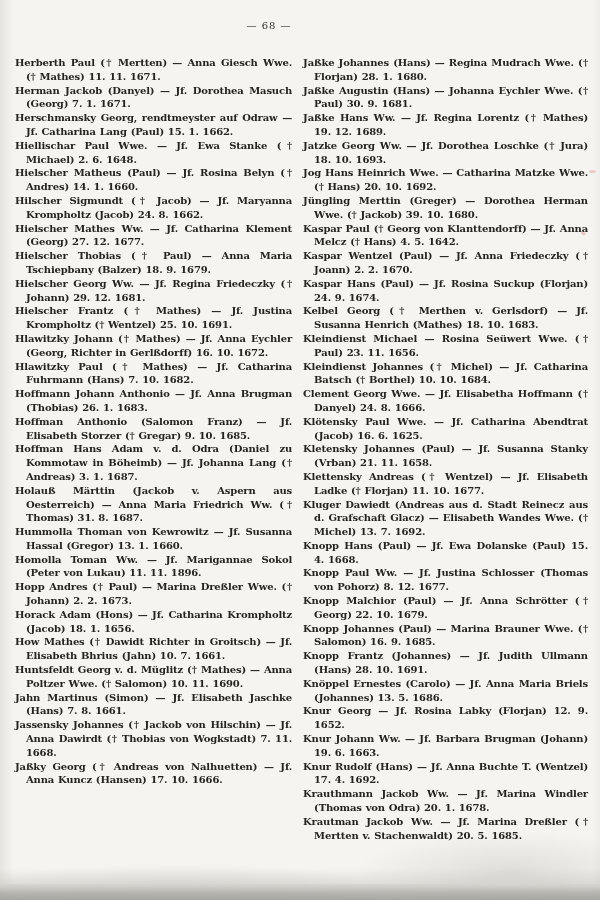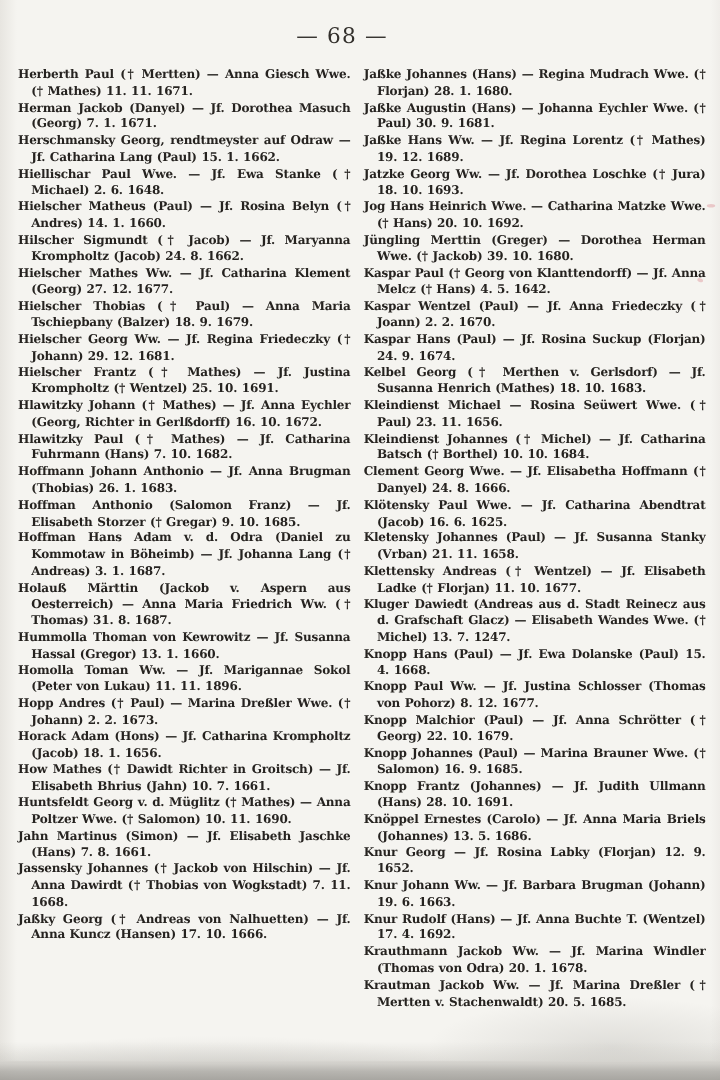--- a/index.html
+++ b/index.html
@@ -22,23 +22,22 @@
     background:linear-gradient(to bottom,#d8d6d1 0%, #aeaca7 55%, #9b9994 100%);
     opacity:.85;
   }
   .bottom-shade {
     position:absolute; left:0; right:0; bottom:14px; height:18px;
     background:linear-gradient(to bottom, rgba(180,178,172,0), rgba(180,178,172,.35));
   }
   .page-number {
     position:absolute; top:20px; left:0; width:538px;
     text-align:center;
-    font-size:18px; font-weight:400; letter-spacing:1px;
+    font-size:10px; font-weight:400; letter-spacing:1px;
     color:#33302c;
-    padding-left:16px;
   }
   .columns {
     position:absolute; top:56px; left:15px; right:12px;
     display:flex; gap:11px;
   }
   .column { width:281px; }
   .column.right { width:289px; }
   .entry {
     margin:0;
     font-size:10px;
@@ -102,21 +101,21 @@
       <p class="entry">Kaspar Paul († Georg von Klanttendorff) — Jf. Anna Melcz († Hans) 4. 5. 1642.</p>
       <p class="entry">Kaspar Wentzel (Paul) — Jf. Anna Friedeczky († Joann) 2. 2. 1670.</p>
       <p class="entry">Kaspar Hans (Paul) — Jf. Rosina Suckup (Florjan) 24. 9. 1674.</p>
       <p class="entry">Kelbel Georg († Merthen v. Gerlsdorf) — Jf. Susanna Henrich (Mathes) 18. 10. 1683.</p>
       <p class="entry">Kleindienst Michael — Rosina Seüwert Wwe. († Paul) 23. 11. 1656.</p>
       <p class="entry">Kleindienst Johannes († Michel) — Jf. Catharina Batsch († Borthel) 10. 10. 1684.</p>
       <p class="entry">Clement Georg Wwe. — Jf. Elisabetha Hoffmann († Danyel) 24. 8. 1666.</p>
       <p class="entry">Klötensky Paul Wwe. — Jf. Catharina Abendtrat (Jacob) 16. 6. 1625.</p>
       <p class="entry">Kletensky Johannes (Paul) — Jf. Susanna Stanky (Vrban) 21. 11. 1658.</p>
       <p class="entry">Klettensky Andreas († Wentzel) — Jf. Elisabeth Ladke († Florjan) 11. 10. 1677.</p>
-      <p class="entry">Kluger Dawiedt (Andreas aus d. Stadt Reinecz aus d. Grafschaft Glacz) — Elisabeth Wandes Wwe. († Michel) 13. 7. 1247.</p>
+      <p class="entry">Kluger Dawiedt (Andreas aus d. Stadt Reinecz aus d. Grafschaft Glacz) — Elisabeth Wandes Wwe. († Michel) 13. 7. 1692.</p>
       <p class="entry">Knopp Hans (Paul) — Jf. Ewa Dolanske (Paul) 15. 4. 1668.</p>
       <p class="entry">Knopp Paul Ww. — Jf. Justina Schlosser (Thomas von Pohorz) 8. 12. 1677.</p>
       <p class="entry">Knopp Malchior (Paul) — Jf. Anna Schrötter († Georg) 22. 10. 1679.</p>
       <p class="entry">Knopp Johannes (Paul) — Marina Brauner Wwe. († Salomon) 16. 9. 1685.</p>
       <p class="entry">Knopp Frantz (Johannes) — Jf. Judith Ullmann (Hans) 28. 10. 1691.</p>
       <p class="entry">Knöppel Ernestes (Carolo) — Jf. Anna Maria Briels (Johannes) 13. 5. 1686.</p>
       <p class="entry">Knur Georg — Jf. Rosina Labky (Florjan) 12. 9. 1652.</p>
       <p class="entry">Knur Johann Ww. — Jf. Barbara Brugman (Johann) 19. 6. 1663.</p>
       <p class="entry">Knur Rudolf (Hans) — Jf. Anna Buchte T. (Wentzel) 17. 4. 1692.</p>
       <p class="entry">Krauthmann Jackob Ww. — Jf. Marina Windler (Thomas von Odra) 20. 1. 1678.</p>

